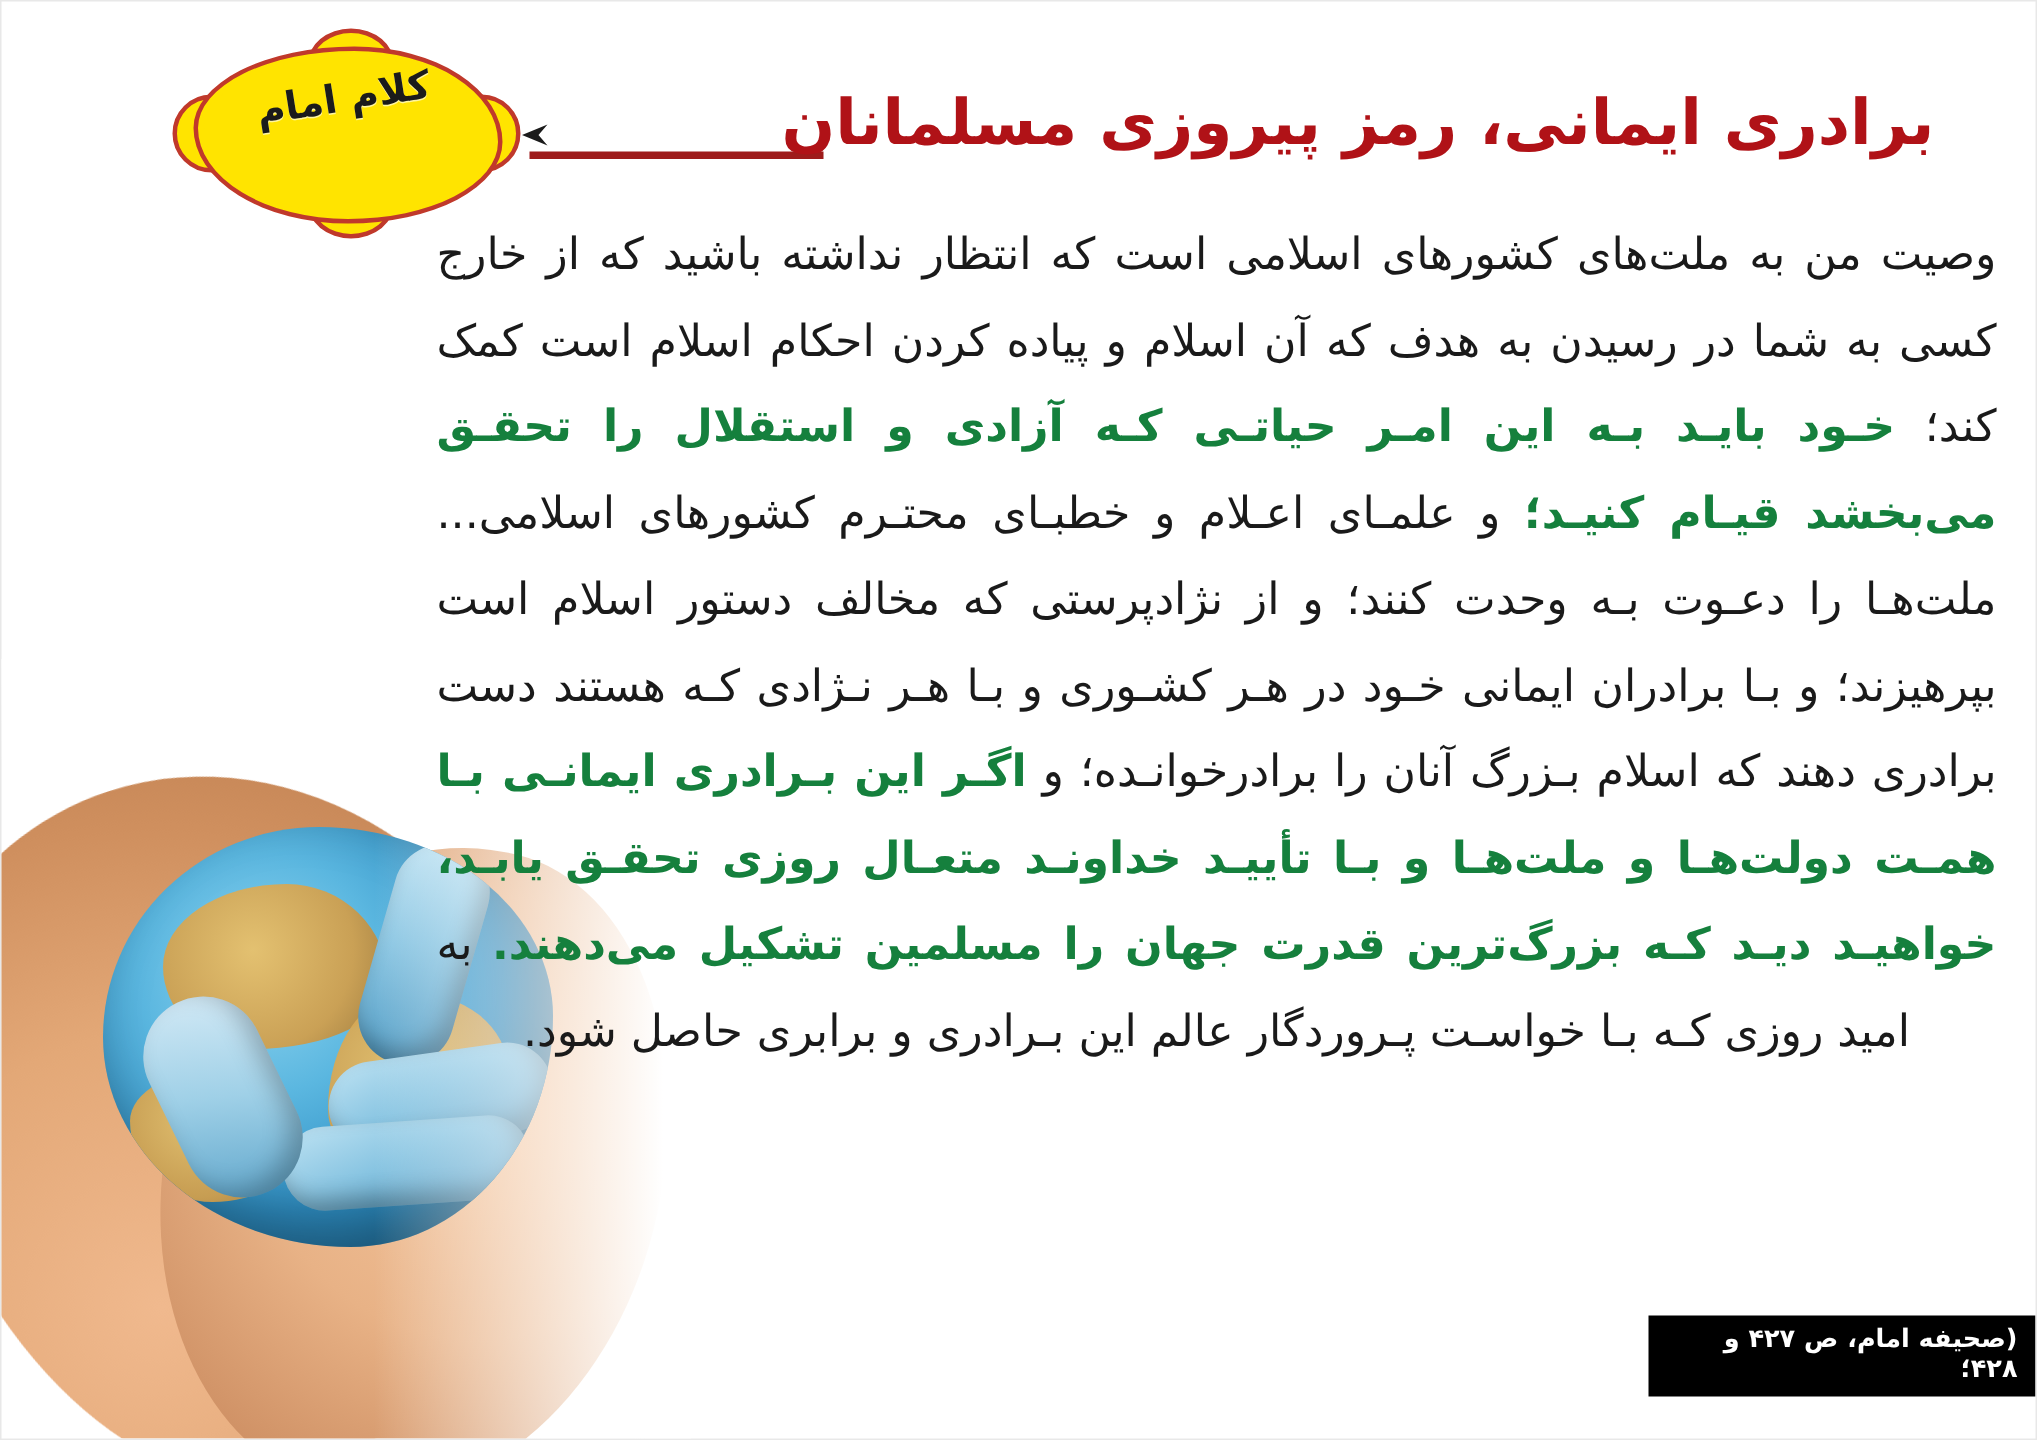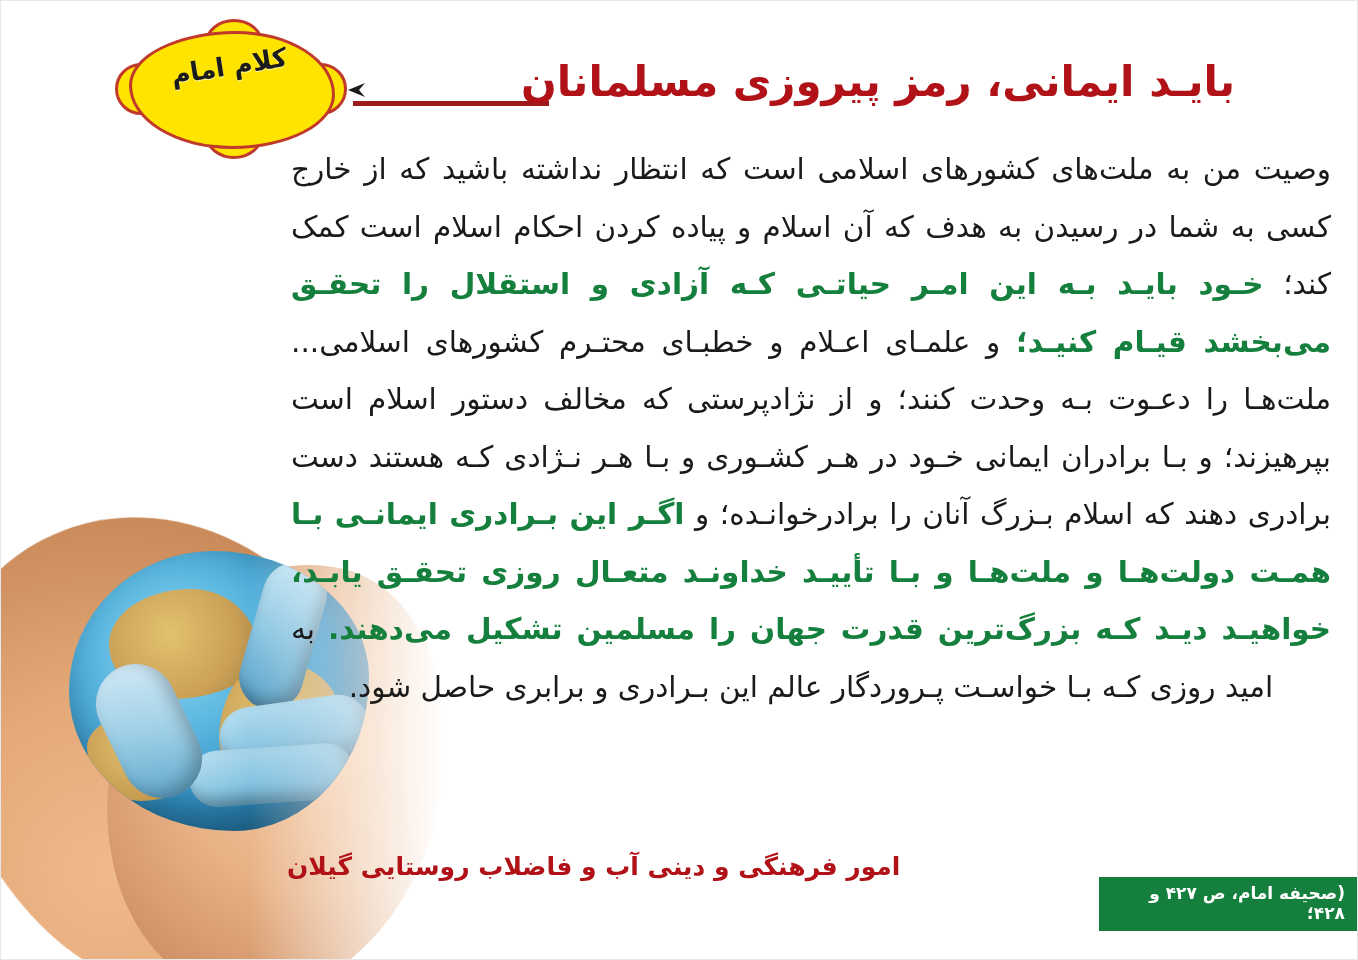--- a/index.html
+++ b/index.html
@@ -199,21 +199,21 @@
     text-align: left;
     direction: rtl;
     font-size: 25px;
     font-weight: bold;
     color: #b01217;
   }
   .source {
     position: absolute;
     left: 1098px;
     bottom: 28px;
-    background: #15803d;
+    background: #000000;
     color: #ffffff;
     font-size: 17px;
     font-weight: bold;
     padding: 6px 12px 8px 16px;
     direction: rtl;
   }
 </style>
 </head>
 <body>
 
@@ -226,21 +226,21 @@
     <div class="badge-lobe lobe-d"></div>
     <div class="badge-shape"></div>
     <div class="badge-text">کلام امام</div>
     <svg class="badge-arrow" viewBox="0 0 22 22">
       <path d="M20 4 L3 11 L20 18 L14 11 Z" fill="#1b1b1b"></path>
     </svg>
   </div>
 
   <div class="title-rule"></div>
 
-  <div class="title">بایـد ایمانی، رمز پیروزی مسلمانان</div>
+  <div class="title">برادری ایمانی، رمز پیروزی مسلمانان</div>
 
   <div class="hands">
     <div class="arm"></div>
     <div class="arm2"></div>
     <div class="globe-hand">
       <div class="land l1"></div>
       <div class="land l2"></div>
       <div class="land l3"></div>
       <div class="finger f1"></div>
       <div class="finger f2"></div>
@@ -248,17 +248,16 @@
       <div class="thumb"></div>
     </div>
     <div class="hands-fade"></div>
     <div class="hands-fade-top"></div>
   </div>
 
   <div class="body-text">
     <p><span>وصیت من به ملت‌های کشورهای اسلامی است که انتظار نداشته باشید که از خارج کسی به شما در رسیدن به هدف که آن اسلام و پیاده کردن احکام اسلام است کمک کند؛ </span><span class="bold">خـود بایـد بـه این امـر حیاتـی کـه آزادی و استقلال را تحقـق می‌بخشد قیـام کنیـد؛</span><span> و علمـای اعـلام و خطبـای محتـرم کشورهای اسلامی... ملت‌هـا را دعـوت بـه وحدت کنند؛ و از نژادپرستی که مخالف دستور اسلام است بپرهیزند؛ و بـا برادران ایمانی خـود در هـر کشـوری و بـا هـر نـژادی کـه هستند دست برادری دهند که اسلام بـزرگ آنان را برادرخوانـده؛ و </span><span class="bold">اگـر این بـرادری ایمانـی بـا همـت دولت‌هـا و ملت‌هـا و بـا تأییـد خداونـد متعـال روزی تحقـق یابـد، خواهیـد دیـد کـه بزرگ‌ترین قدرت جهان را مسلمین تشکیل می‌دهند.</span><span> به امید روزی کـه بـا خواسـت پـروردگار عالم این بـرادری و برابری حاصل شود.</span></p>
   </div>
 
-  <div class="signature">امور فرهنگی و دینی آب و فاضلاب روستایی گیلان</div>
 
   <div class="source">(صحیفه امام، ص ۴۲۷ و ۴۲۸؛</div>
 
 </div>
 
 </body></html>

